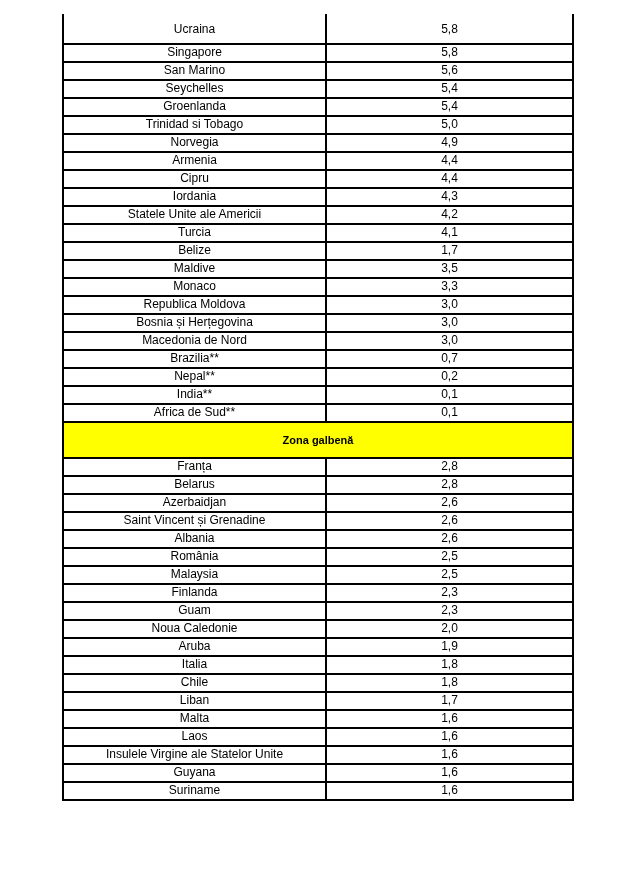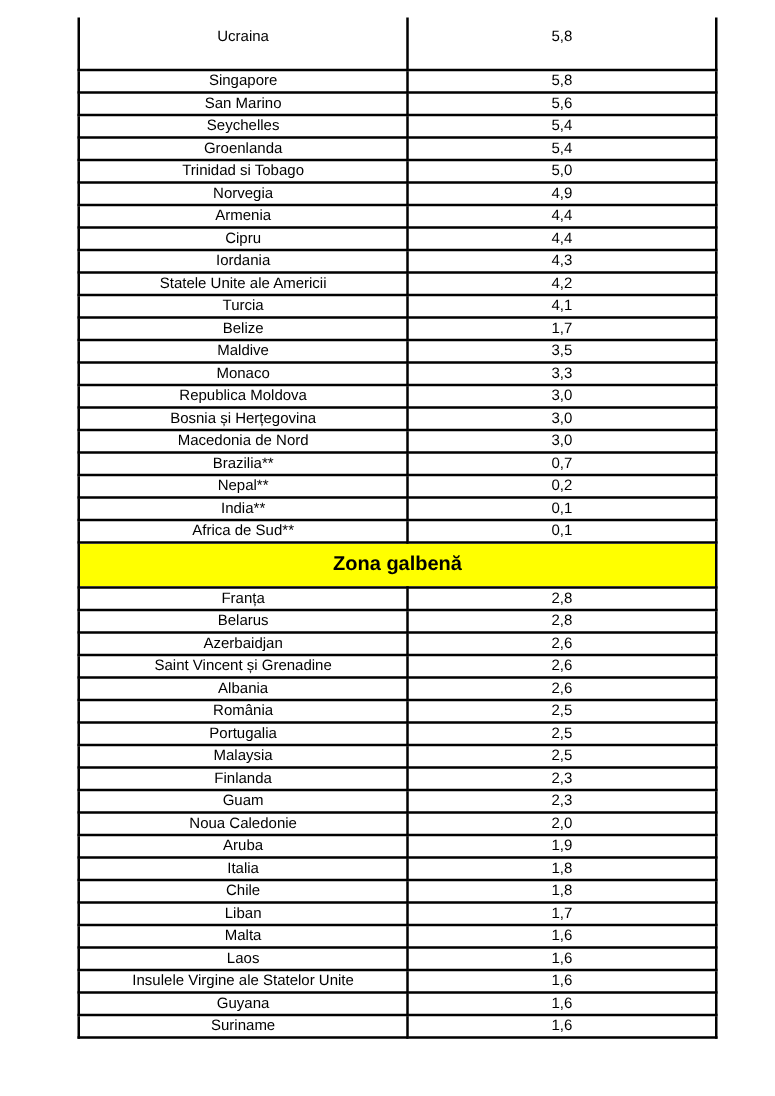--- a/index.html
+++ b/index.html
@@ -35,27 +35,27 @@
     text-align: center;
     vertical-align: middle;
     white-space: nowrap;
     overflow: hidden;
   }
   
   tbody.rows-red tr:first-child td {
     border-top: none;
     height: 22px;
     vertical-align: bottom;
-    padding-bottom: 19px;
+    padding-bottom: 7px;
     margin-top: 31px;
   }
   tr.zone-header-row td {
     height: 34px;
     font-weight: bold;
-    font-size: 16px;
+    font-size: 11px;
   }
 </style>
 </head>
 <body>
 
 <div class="page" style="background: rgb(255, 255, 255);">
   <table class="risk-table">
     <colgroup>
       <col class="c1">
       <col class="c2">
@@ -174,24 +174,20 @@
   </tr>
         <tr>
     <td class="country">Albania</td>
     <td class="value">2,6</td>
   </tr>
         <tr>
     <td class="country">România</td>
     <td class="value">2,5</td>
   </tr>
         <tr>
-    <td class="country">Portugalia</td>
-    <td class="value">2,5</td>
-  </tr>
-        <tr>
     <td class="country">Malaysia</td>
     <td class="value">2,5</td>
   </tr>
         <tr>
     <td class="country">Finlanda</td>
     <td class="value">2,3</td>
   </tr>
         <tr>
     <td class="country">Guam</td>
     <td class="value">2,3</td>

